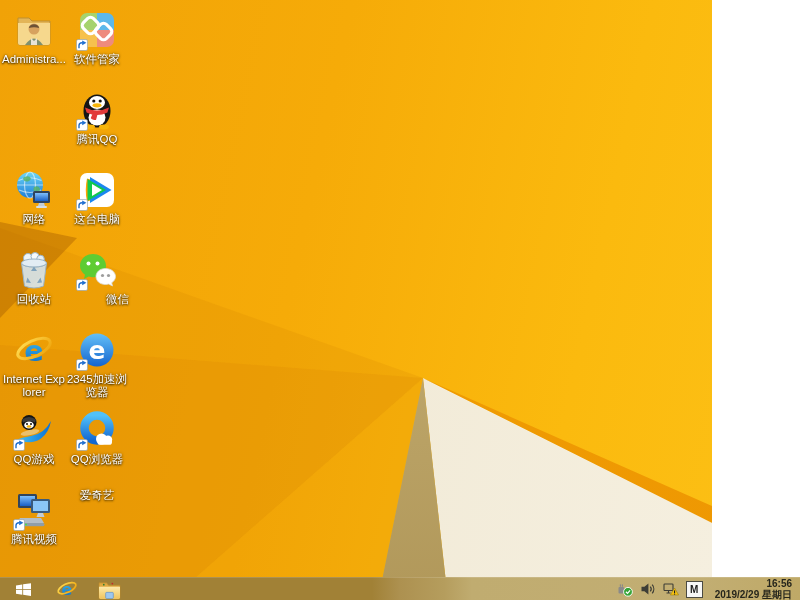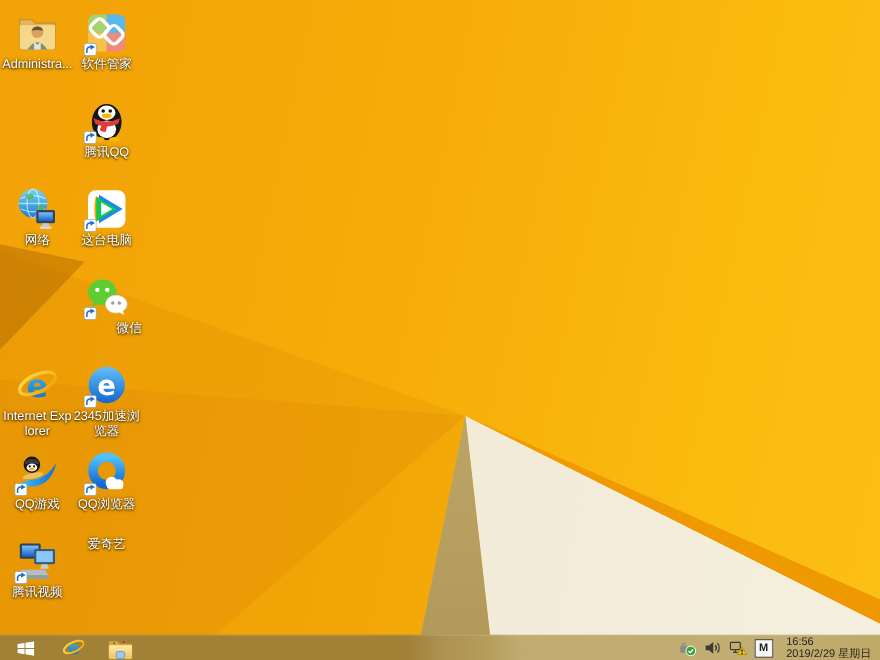--- a/index.html
+++ b/index.html
@@ -2,21 +2,21 @@
 <html><head>
 <meta charset="utf-8">
 <style>
   html,body{margin:0;padding:0;}
   body{
     width:800px;height:600px;overflow:hidden;position:relative;
     font-family:"Liberation Sans","DejaVu Sans",sans-serif;
     cursor:default;user-select:none;
   }
   
-  .screen{position:absolute;inset:0;width:800px;height:600px;}
+  .screen{position:absolute;inset:0;width:712px;height:600px;}
   .wp{position:absolute;inset:0;}
   .wp-base{background:linear-gradient(102deg,#f1a207 0%,#f6ab08 42%,#fbba0e 78%,#fcbf14 100%);}
   .band1{clip-path:polygon(0px 228px,423px 378px,0px 345px);background:rgba(208,124,0,.16);}
   .band2{clip-path:polygon(0px 345px,423px 378px,170px 600px,0px 600px);background:rgba(205,120,0,.28);}
   .band3{clip-path:polygon(170px 600px,423px 378px,378px 600px);background:rgba(205,120,0,.13);}
   .wedge{clip-path:polygon(0px 222px,77px 238px,0px 318px);background:rgba(163,90,0,.40);}
   .cream{clip-path:polygon(423px 378px,800px 566px,800px 600px,448px 600px);background:linear-gradient(100deg,#eee4cc 0%,#f2ebd8 55%,#f5efdf 100%);}
   .stripe{clip-path:polygon(423px 378px,800px 545px,800px 567px);background:linear-gradient(to bottom,#e18c00,#f09d03 40%,#ee9702);}
   .khaki{clip-path:polygon(423px 378px,448px 600px,378px 600px);background:linear-gradient(to bottom,#cfba80,#b1985a);}
   
@@ -45,21 +45,21 @@
   .tb-btn.start{width:46px;}
   .tb-btn svg{display:block;}
   .tb-spacer{flex:1;}
   .tb-tray{display:flex;align-items:center;gap:7px;height:100%;padding-right:8px;}
   .tray-ico{display:flex;align-items:center;justify-content:center;width:16px;height:16px;}
   .tray-ico svg{width:16px;height:16px;display:block;}
   .ime{
     width:15px;height:15px;background:#f7f7f7;border:1px solid #4a4a42;
     font-size:10px;font-weight:bold;color:#1c1c1c;line-height:15px;text-align:center;
   }
-  .clock{margin-left:5px;color:#26261c;font-size:10px;line-height:11px;white-space:nowrap;}
+  .clock{margin-left:5px;text-align:right;color:#26261c;font-size:10px;line-height:11px;white-space:nowrap;font-weight:bold;}
 </style>
 </head>
 <body>
 
 <div class="screen">
 
   <div class="wp wp-base"></div>
   <div class="wp band1"></div>
   <div class="wp band2"></div>
   <div class="wp band3"></div>
@@ -190,20 +190,35 @@
       <path d="M10.5 9 L29 20 L10.5 31 z" fill="#10c94e"></path>
       <path d="M15 14 L25 20 L15 26 z" fill="#fff"></path>
           </svg>
           <svg class="badge" viewBox="0 0 12 12">
   <rect x=".5" y=".5" width="11" height="11" rx="1.6" fill="#fff" stroke="#8a9aa6" stroke-width=".6"></rect>
   <path d="M3 9.2 L3 6.5 Q3 3.8 6 3.8 L6.8 3.8" stroke="#1f6fd0" stroke-width="1.4" fill="none"></path>
   <path d="M6.2 1.4 L10.4 3.8 L6.2 6.2 z" fill="#1f6fd0"></path>
           </svg>
         </div>
         <div class="di-label">这台电脑</div>
+      </div>
+      <div class="desk-icon" style="left: 2px; top: 246px;">
+        <div class="di-img">
+          <svg class="main" viewBox="0 0 40 40">
+      <g stroke="#9ab4c6" stroke-width="1">
+        <circle cx="14" cy="8" r="4.5" fill="#eef4f8"></circle>
+              <circle cx="21" cy="6.5" r="4" fill="#f6fafc"></circle>
+              <circle cx="26.5" cy="9" r="3.8" fill="#e8eff5"></circle>
+        <path d="M7.5 13 L10.5 36 q9.5 4 19 0 L32.5 13 a12.5 4 0 0 1-25 0 z" fill="rgba(214,229,239,.9)"></path>
+        <ellipse cx="20" cy="13" rx="12.5" ry="4" fill="#e2edf4"></ellipse>
+      </g>
+      <path d="M17 21 l3-4.5 l3 4.5 z M13.5 27.5 l-1.5 5 l5 .5 z M26.5 27.5 l1.5 5 l-5 .5 z" fill="#7fa3bd"></path>
+          </svg>
+        </div>
+        <div class="di-label">回收站</div>
       </div>
       <div class="desk-icon" style="left: 65px; top: 246px; text-align: right;">
         <div class="di-img">
           <svg class="main" viewBox="0 0 40 40">
       <path d="M16 4 C8.3 4 3 9.3 3 15.7 c0 3.7 2 6.9 5 9 l-1.1 4.3 L11.7 26.6 c1.4 .4 2.8 .6 4.3 .6 c7.7 0 13-5.3 13-11.5 C29 9.3 23.7 4 16 4 z" fill="#5ecc33"></path>
       <circle cx="11.5" cy="13.5" r="2" fill="#fff"></circle>
             <circle cx="20.5" cy="13.5" r="2" fill="#fff"></circle>
       <path d="M28.5 18.5 c-5.5 0-9.5 3.6-9.5 8 c0 4.4 4 8 9.5 8 c1.1 0 2.2-.15 3.2-.45 L35.5 36 l-.8-3.2 c2.2-1.5 3.8-3.7 3.8-6.3 c0-4.4-4.5-8-10-8 z" fill="#fff" stroke="#dcdcdc" stroke-width=".8"></path>
       <circle cx="25.5" cy="25.5" r="1.6" fill="#9e9e9e"></circle>
             <circle cx="31.5" cy="25.5" r="1.6" fill="#9e9e9e"></circle>

